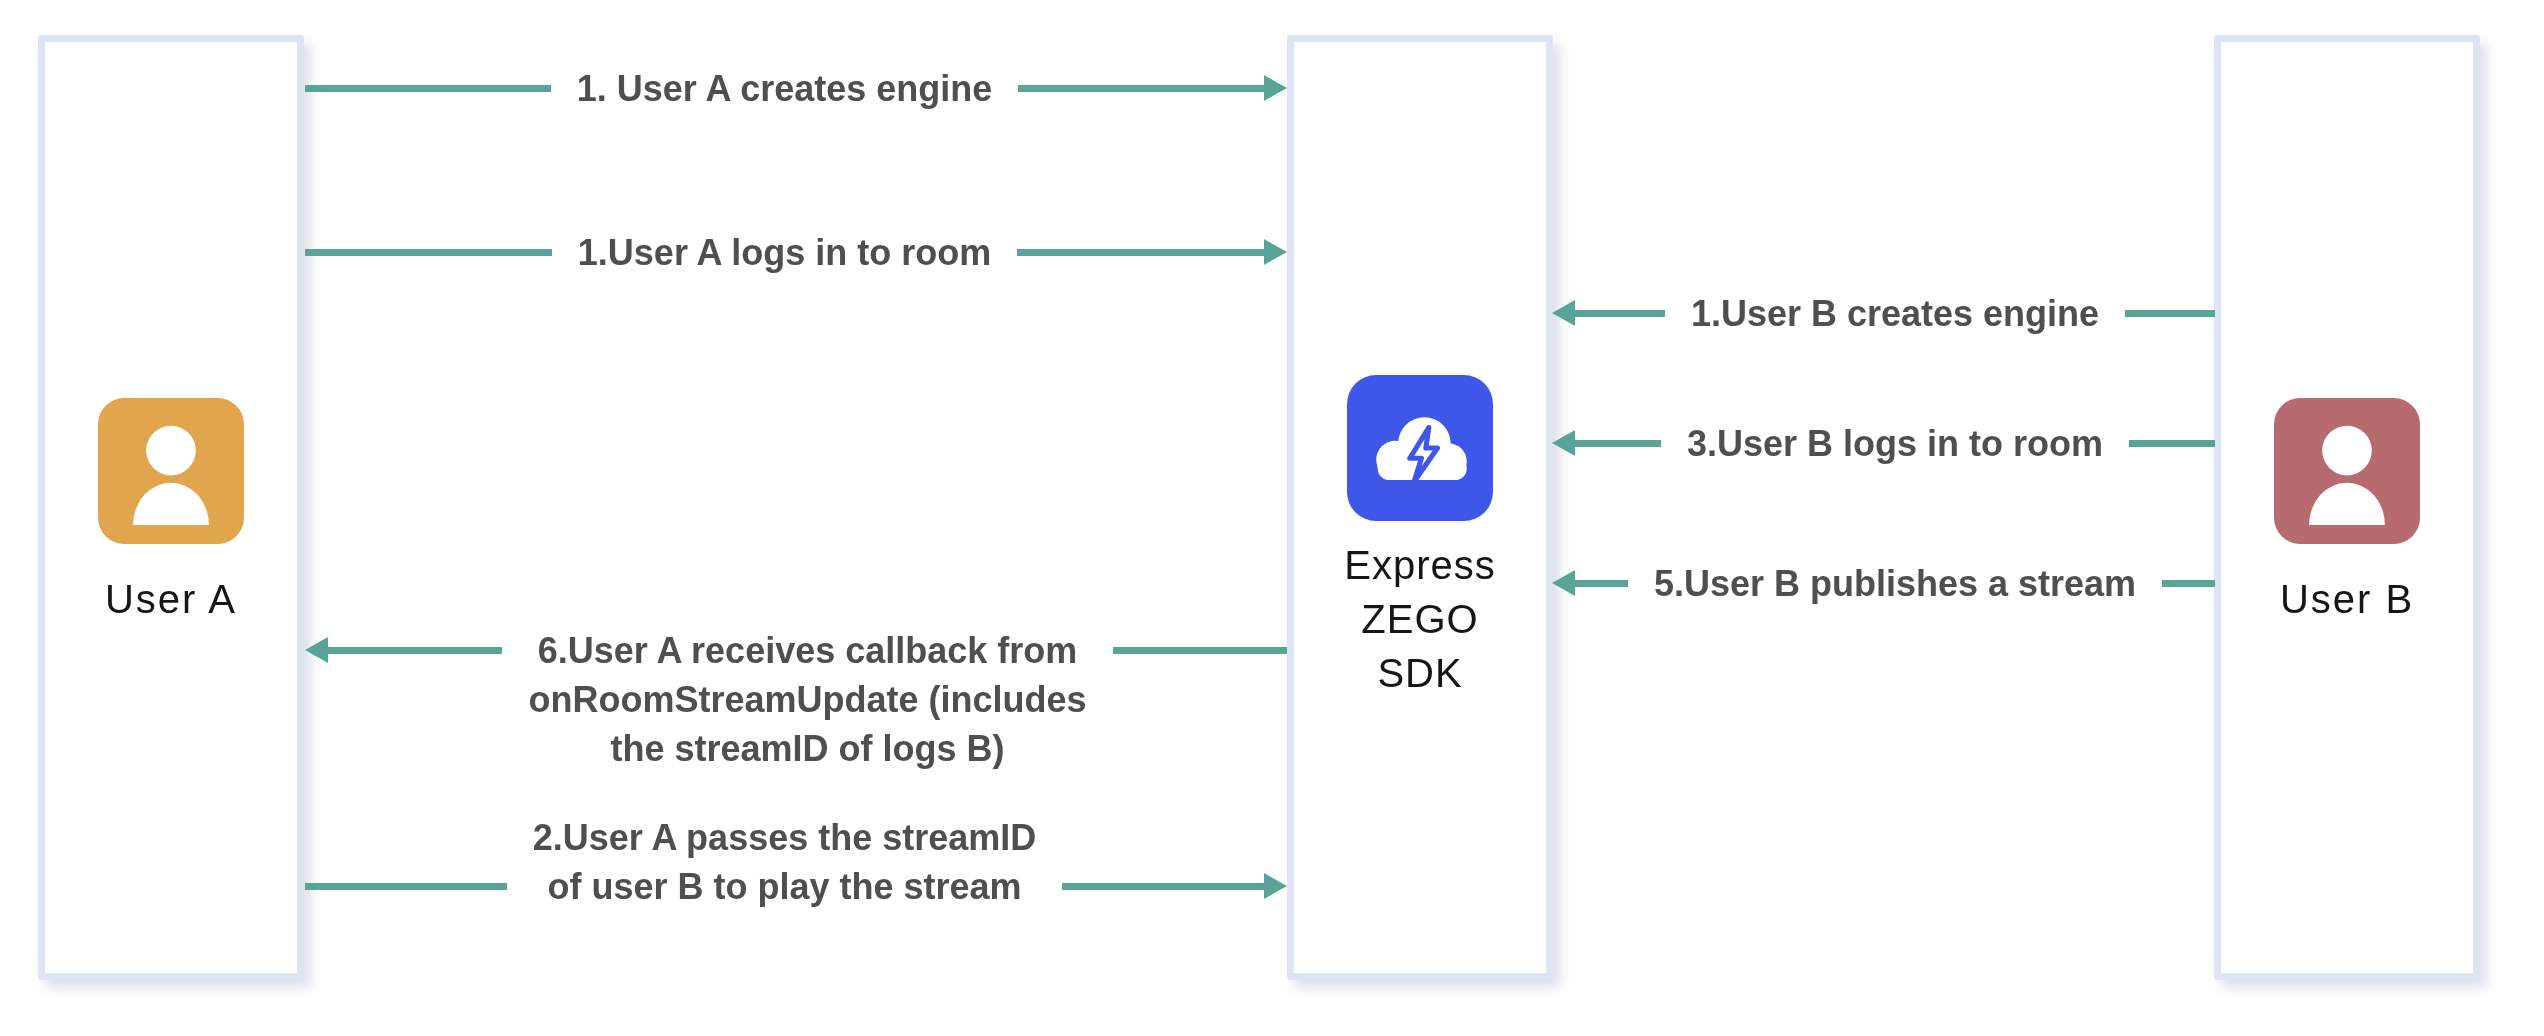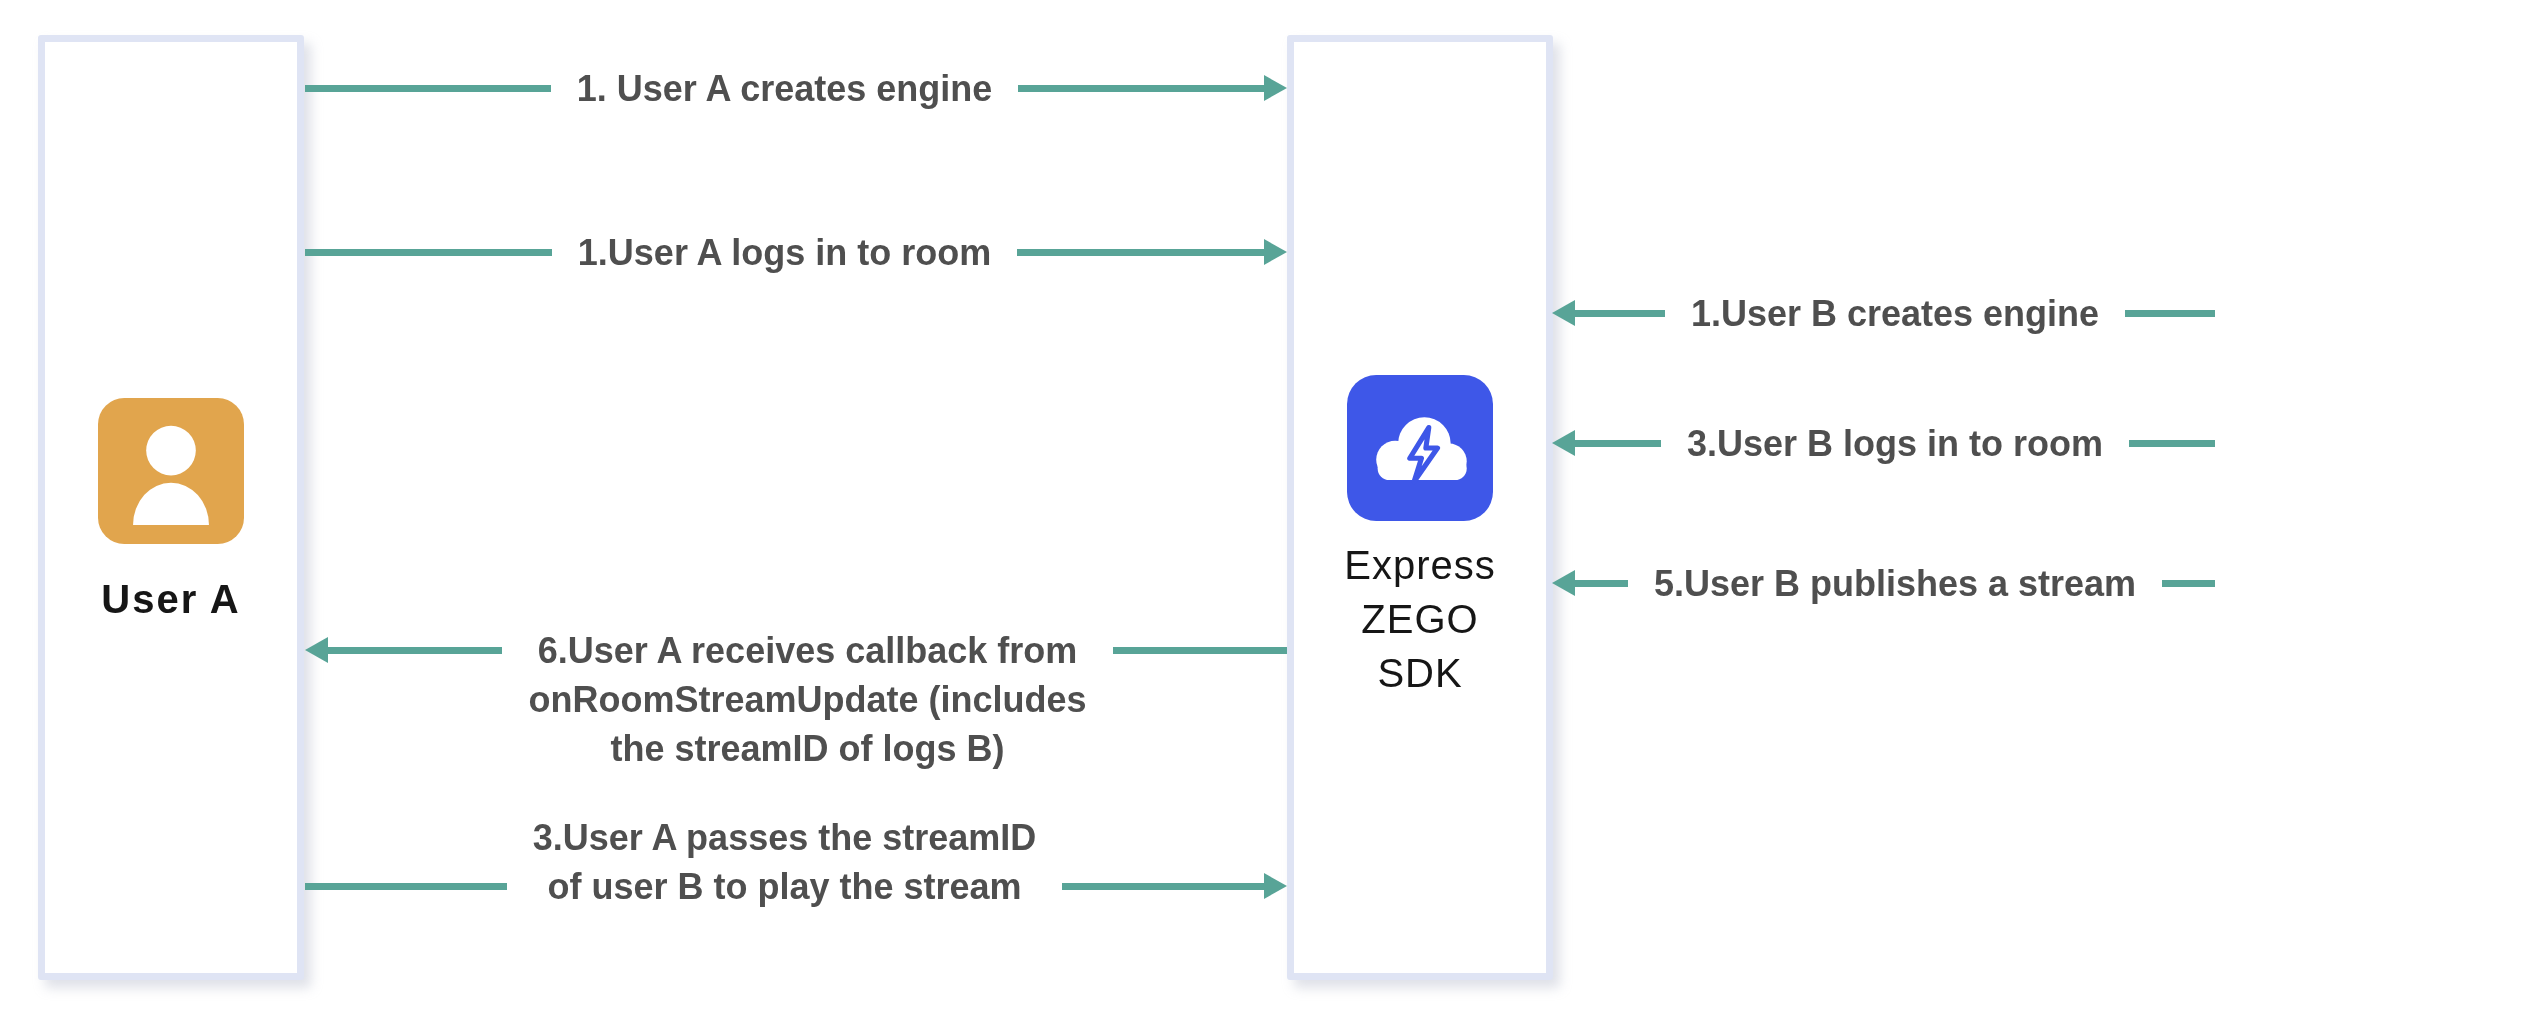--- a/index.html
+++ b/index.html
@@ -29,21 +29,20 @@
   .avatar svg{width:100%;height:100%;display:block;}
   .icon-a .bg{fill:var(--avatar-a,#e1a54d);}
   .icon-b .bg{fill:var(--avatar-b,#b76b6e);}
   .icon-sdk .bg{fill:var(--sdk-blue,#3e57e8);}
   .icon-sdk .bolt{stroke:var(--sdk-blue,#3e57e8);}
   .actor-label{
     position:absolute;left:0;right:0;top:535px;
     text-align:center;
     font-size:40px;line-height:44px;letter-spacing:2px;
     color:var(--actor-text,#161616);
-    font-weight:bold;
   }
   .sdk-label{
     position:absolute;left:0;right:0;top:496px;
     text-align:center;
     font-size:40px;line-height:54px;letter-spacing:1px;
     color:var(--actor-text,#161616);
   }
   
   .arrow-row{
     position:absolute;height:50px;
@@ -90,20 +89,30 @@
         <path class="bolt" d="M56 36 L43 57 L51 57 L46 73 L62 50 L54 50 Z" fill="#ffffff" stroke-width="3.5" stroke-linejoin="round"></path>
       </svg>
     </div>
     <div class="sdk-label">
       <div>Express</div>
       <div>ZEGO</div>
       <div>SDK</div>
     </div>
   </div>
 
+  <div class="actor-box" id="box-user-b">
+    <div class="avatar icon-b">
+      <svg viewBox="0 0 100 100" aria-hidden="true">
+        <rect class="bg" x="0" y="0" width="100" height="100" rx="18"></rect>
+        <circle cx="50" cy="36" r="17" fill="#ffffff"></circle>
+        <path d="M24 87 A26 29 0 1 1 76 87 Z" fill="#ffffff"></path>
+      </svg>
+    </div>
+    <div class="actor-label">User B</div>
+  </div>
 
   <div id="arrows">
       <div class="arrow-row" style="left: 305px; width: 982px; top: 63px;">
         <div class="aline"></div>
         <div class="arrow-text">
           <div class="tline">1. User A creates engine</div>
         </div>
         <div class="aline"></div>
         <div class="ahead ahead-right"></div>
       </div>
@@ -145,21 +154,21 @@
         <div class="arrow-text" style="margin-top: 98px;">
           <div class="tline">6.User A receives callback from</div>
           <div class="tline">onRoomStreamUpdate (includes</div>
           <div class="tline">the streamID of logs B)</div>
         </div>
         <div class="aline"></div>
       </div>
       <div class="arrow-row" style="left: 305px; width: 982px; top: 861px;">
         <div class="aline"></div>
         <div class="arrow-text" style="margin-bottom: 49px;">
-          <div class="tline">3.User A passes the streamID</div>
+          <div class="tline">2.User A passes the streamID</div>
           <div class="tline">of user B to play the stream</div>
         </div>
         <div class="aline"></div>
         <div class="ahead ahead-right"></div>
       </div>
     </div>
 
 </div>
 
 </body></html>

